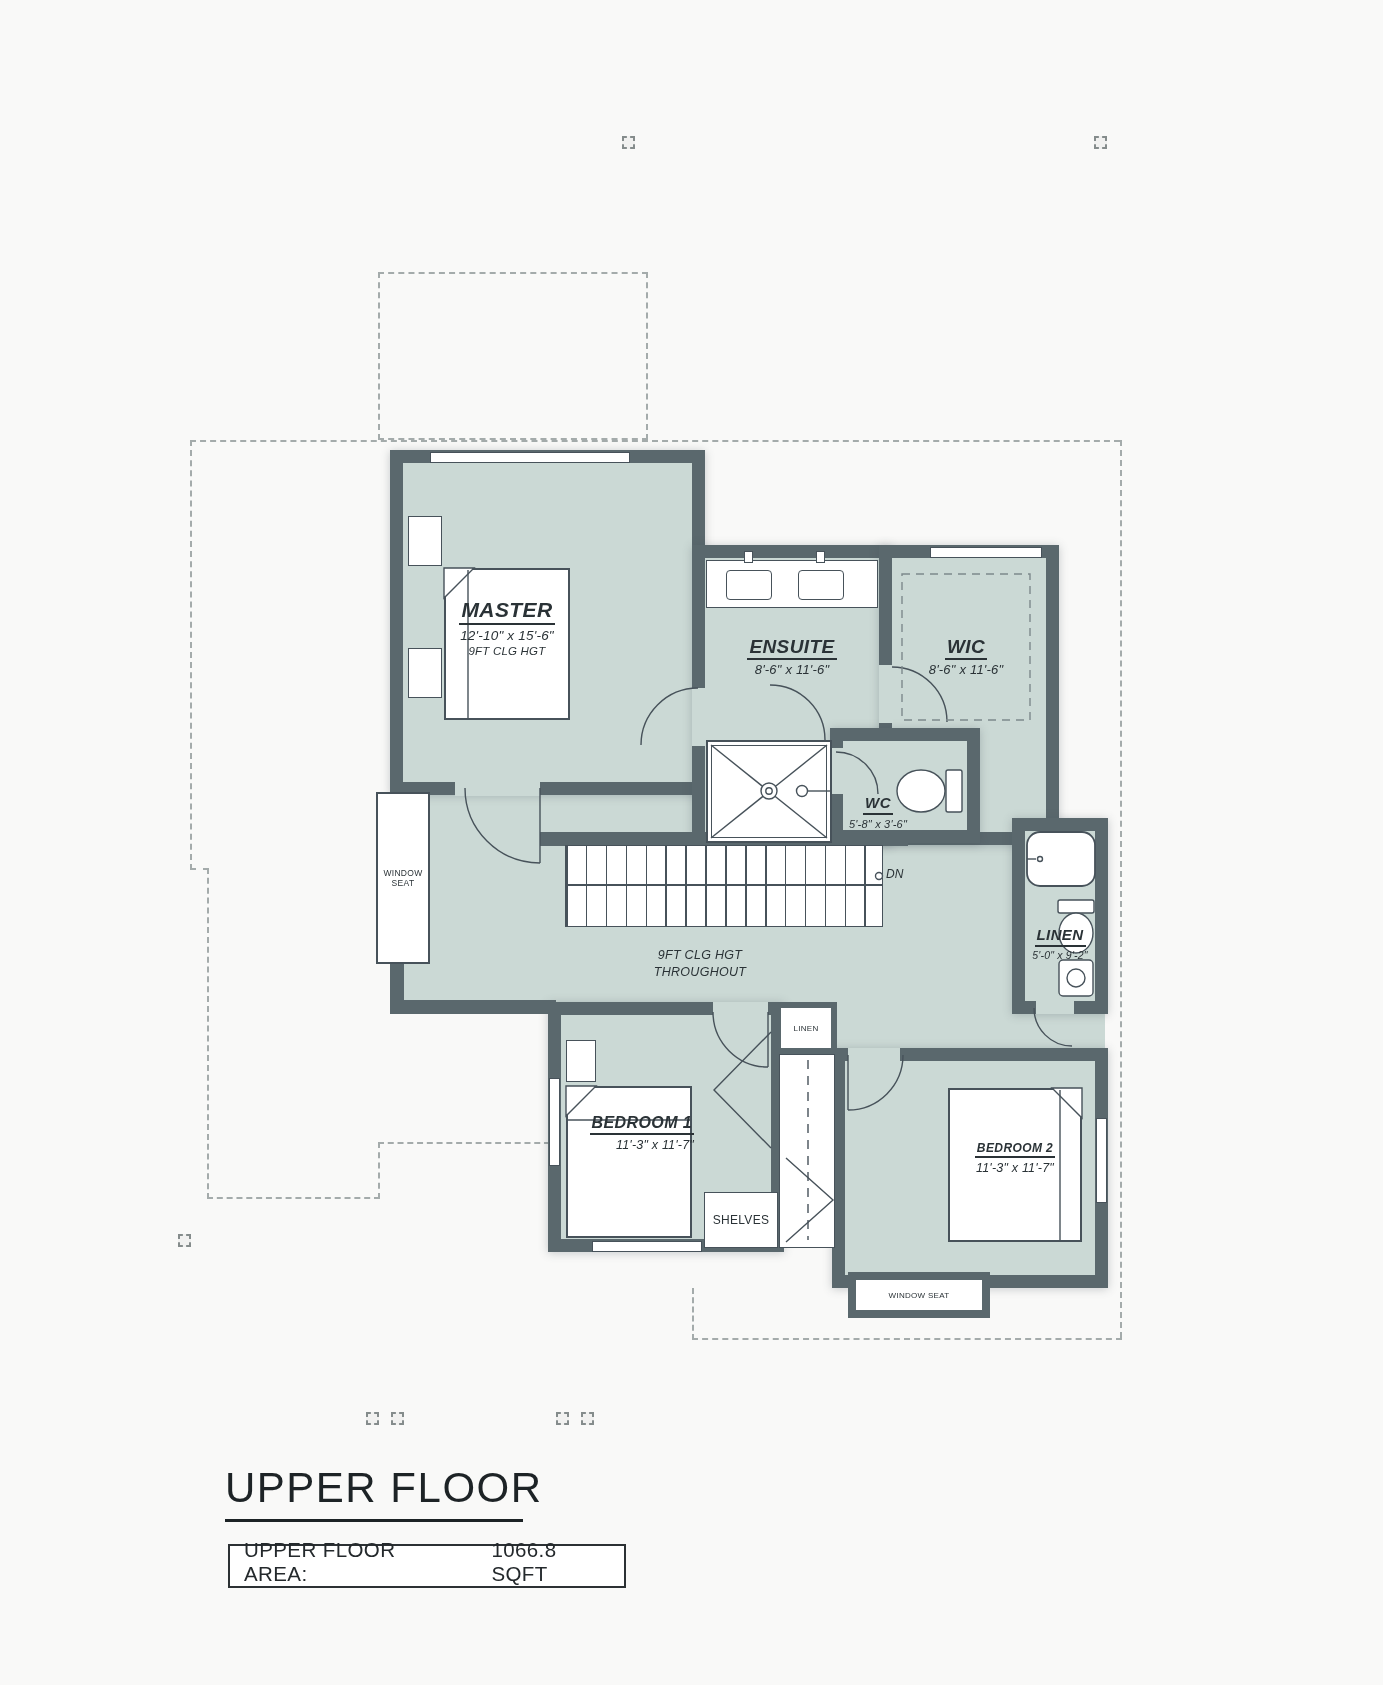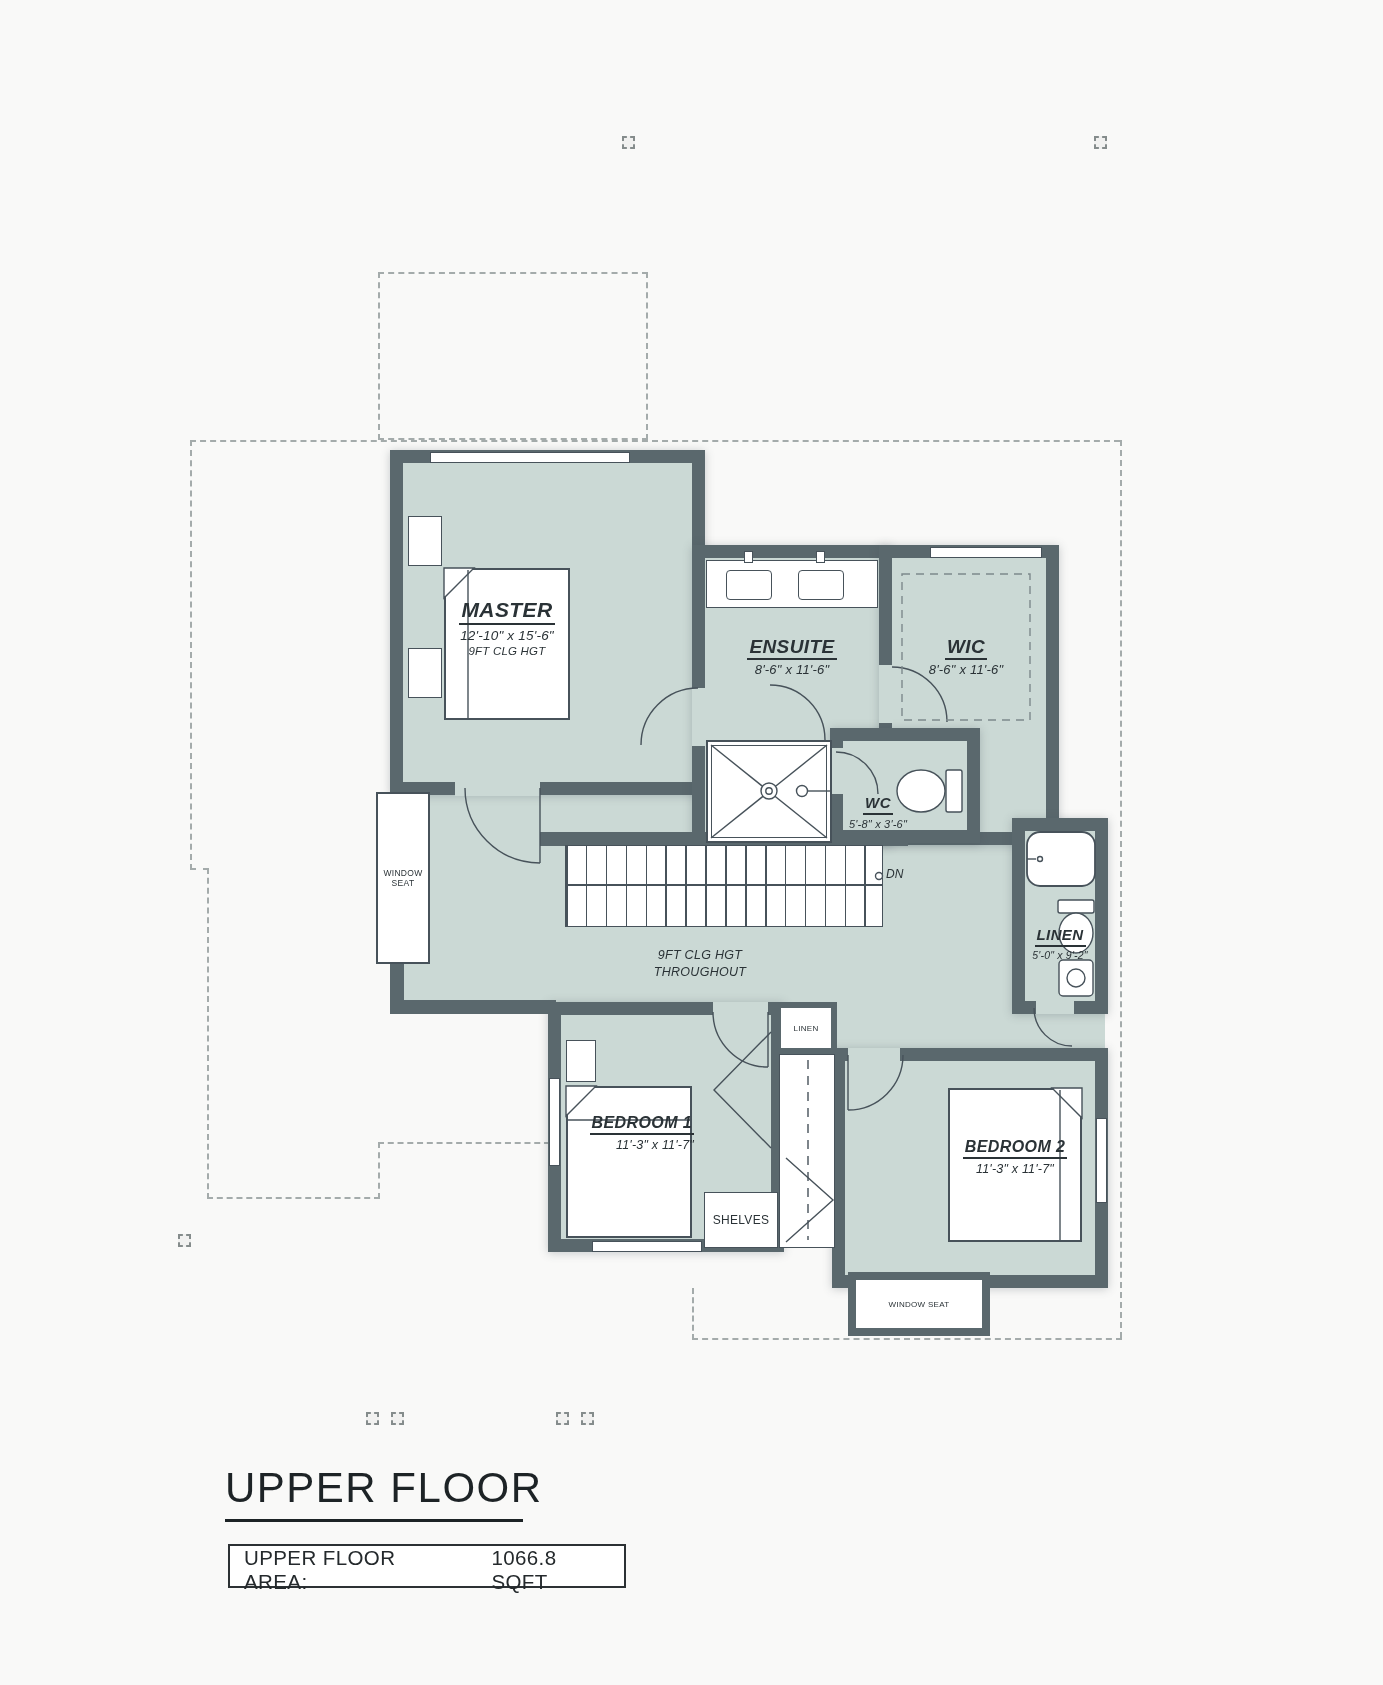--- a/index.html
+++ b/index.html
@@ -24,21 +24,21 @@
   .dash{position:absolute;box-sizing:border-box;}
   .crop{position:absolute;width:13px;height:13px;border:2px dashed #858c8c;background:#f1f1f0;box-sizing:border-box;}
   .label{position:absolute;text-align:center;color:var(--text);line-height:1.12;font-style:italic;}
   .room-name{display:inline-block;font-weight:bold;border-bottom:2.2px solid var(--text);padding:0 2px 1px;letter-spacing:.4px;}
   .room-dims{margin-top:3px;letter-spacing:.2px;}
   .room-note{margin-top:2px;letter-spacing:.2px;}
   .tiny{font-size:8.5px;letter-spacing:.3px;color:var(--text);}
   .center-flex{display:flex;flex-direction:column;align-items:center;justify-content:center;}
   #title-heading{position:absolute;left:225px;top:1464px;font-size:42px;letter-spacing:1.5px;color:#1d2326;}
   #title-underline{position:absolute;left:225px;top:1519px;width:298px;height:3px;background:#1d2326;}
-  #footer-box{position:absolute;left:228px;top:1544px;width:398px;height:44px;border:2.5px solid #2c3134;background:#fff;display:flex;align-items:flex-start;padding:0 14px;box-sizing:border-box;font-size:20.5px;color:#24292c;letter-spacing:.4px;}
+  #footer-box{position:absolute;left:228px;top:1544px;width:398px;height:44px;border:2.5px solid #2c3134;background:#fff;display:flex;align-items:flex-end;padding:0 14px;box-sizing:border-box;font-size:20.5px;color:#24292c;letter-spacing:.4px;}
   #footer-box .gap{width:46px;}
   svg.overlay{position:absolute;left:0;top:0;pointer-events:none;}
 </style>
 </head>
 <body>
 
 <div id="canvas">
 
   <div class="dash" style="left:378px;top:272px;width:270px;height:168px;border:2px dashed var(--dash);"></div>
   <div class="dash" style="left:190px;top:440px;width:930px;height:2px;border-top:2px dashed var(--dash);"></div>
@@ -102,21 +102,21 @@
   </div>
   <div class="fixture thin" style="left:779px;top:1054px;width:56px;height:194px;"></div>
   <div class="fixture center-flex" style="left:704px;top:1192px;width:74px;height:56px;border-width:1.5px;">
     <span class="tiny" style="font-size:12px;">SHELVES</span>
   </div>
 
   <div class="fixture" style="left:566px;top:1086px;width:126px;height:152px;"></div>
   <div class="fixture thin" style="left:566px;top:1040px;width:30px;height:42px;"></div>
   <div class="fixture" style="left:948px;top:1088px;width:134px;height:154px;"></div>
 
-  <div class="fixture center-flex" style="left:848px;top:1272px;width:142px;height:64px;border:8px solid var(--wall);">
+  <div class="fixture center-flex" style="left:848px;top:1272px;width:142px;height:46px;border:8px solid var(--wall);">
     <span class="tiny" style="font-size:8px;">WINDOW SEAT</span>
   </div>
 
   <div class="window" style="left:430px;top:452px;width:200px;height:11px;"></div>
   <div class="window" style="left:930px;top:547px;width:112px;height:11px;"></div>
   <div class="window" style="left:549px;top:1078px;width:11px;height:88px;"></div>
   <div class="window" style="left:592px;top:1241px;width:110px;height:11px;"></div>
   <div class="window" style="left:1096px;top:1118px;width:11px;height:85px;"></div>
 
   <svg class="overlay" width="1383" height="1685" viewBox="0 0 1383 1685">
@@ -194,21 +194,21 @@
     <span class="room-name" style="font-size:15px;">LINEN</span>
     <div class="room-dims" style="font-size:10.5px;">5'-0" x 9'-2"</div>
   </div>
 
   <div class="label" style="left:564px;top:1114px;width:130px;text-align:right;">
     <span class="room-name" style="font-size:16px;">BEDROOM 1</span>
     <div class="room-dims" style="font-size:12.5px;">11'-3" x 11'-7"</div>
   </div>
 
   <div class="label" style="left:946px;top:1138px;width:138px;">
-    <span class="room-name" style="font-size:16px;">BEDROOM 2</span>
+    <span class="room-name" style="font-size:12px;">BEDROOM 2</span>
     <div class="room-dims" style="font-size:12.5px;">11'-3" x 11'-7"</div>
   </div>
 
   <div class="label" style="left:600px;top:948px;width:200px;font-size:12.5px;letter-spacing:.3px;">
     <div>9FT CLG HGT</div>
     <div style="margin-top:3px;">THROUGHOUT</div>
   </div>
 
   <div class="label" style="left:886px;top:868px;width:40px;text-align:left;font-size:12px;">DN</div>
 

